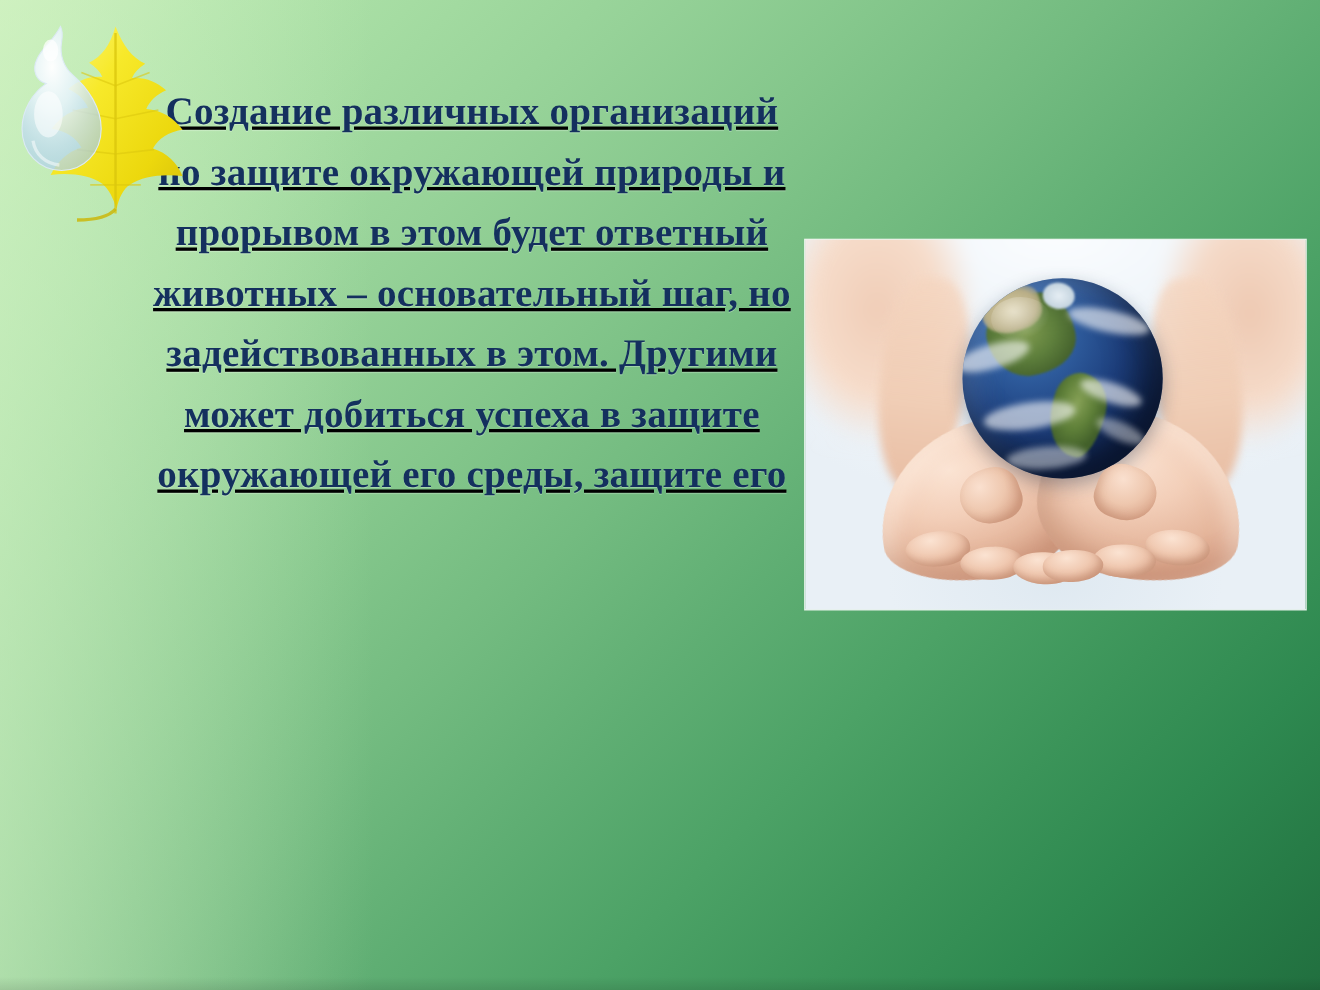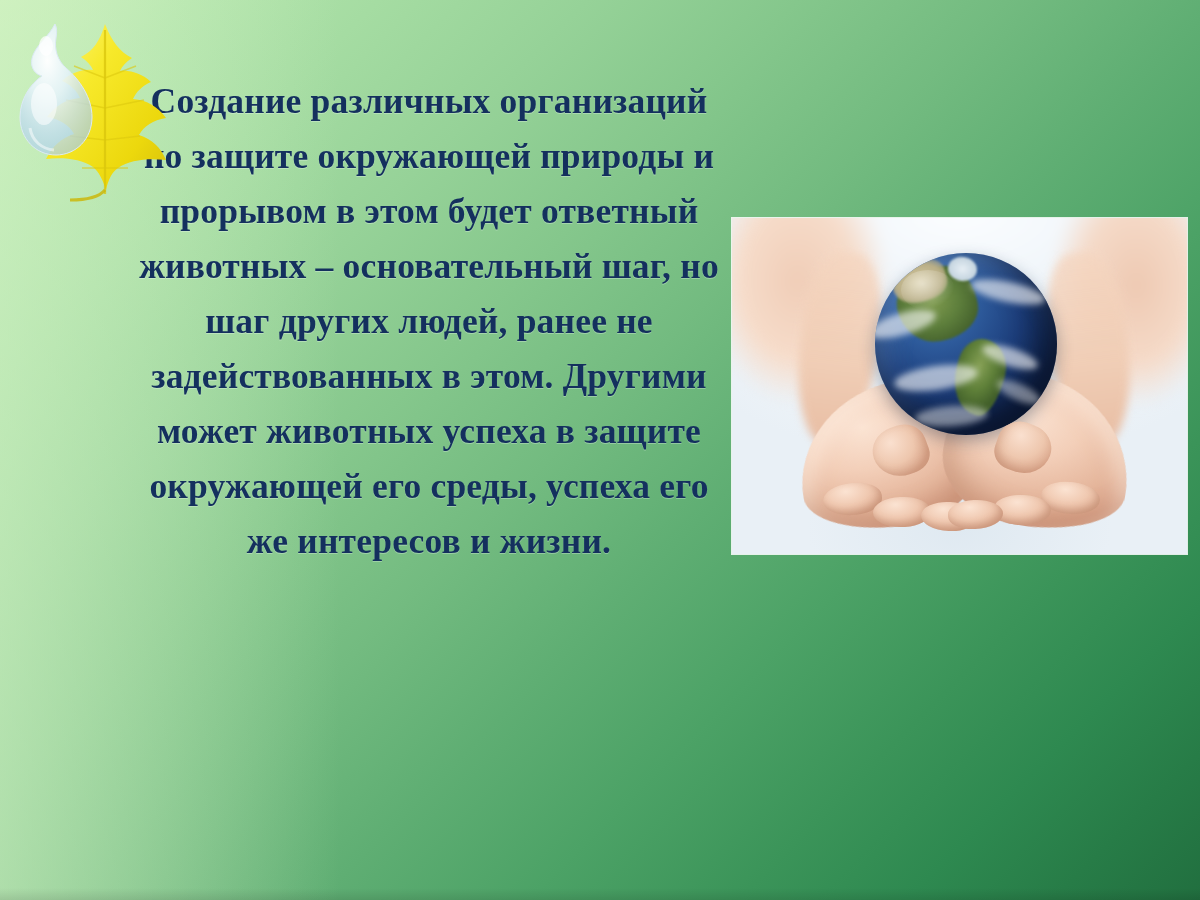--- a/index.html
+++ b/index.html
@@ -177,20 +177,21 @@
     border-radius:50%;
   }
 
   
   .text-block {
     position:absolute;
     left:34px; top:74px;
     width:790px;
     text-align:center;
     z-index:5;
+    text-decoration:underline;
   }
   .text-block .line {
     color:#14305e;
     font-weight:700;
     font-size:35.5px;
     line-height:55px;
     letter-spacing:.2px;
     white-space:nowrap;
     text-shadow:0 1px 0 rgba(255,255,255,.28);
   }
@@ -307,20 +308,18 @@
         <path d="M22 120 C24 133 34 141 46 142" stroke="#ffffff" stroke-width="3" fill="none" opacity=".5"></path>
       </g>
     </svg>
   </div>
 
   <div class="text-block">
     <div class="line">Создание различных организаций</div>
     <div class="line">по защите окружающей природы и</div>
     <div class="line">прорывом в этом будет ответный</div>
     <div class="line">животных – основательный шаг, но</div>
-    <div class="line">шаг других людей, ранее не</div>
     <div class="line">задействованных в этом. Другими</div>
-    <div class="line">может животных успеха в защите</div>
-    <div class="line">окружающей его среды, успеха его</div>
-    <div class="line">же интересов и жизни.</div>
+    <div class="line">может добиться успеха в защите</div>
+    <div class="line">окружающей его среды, защите его</div>
   </div>
 
 </div>
 
 </body></html>

